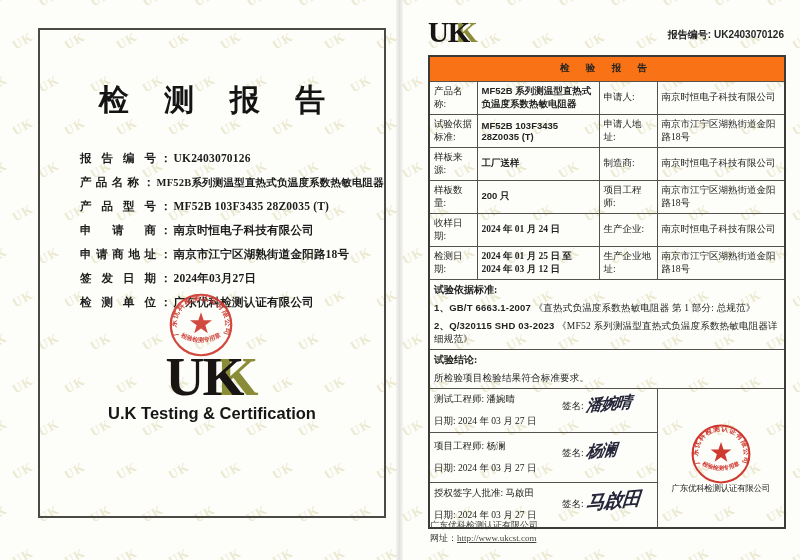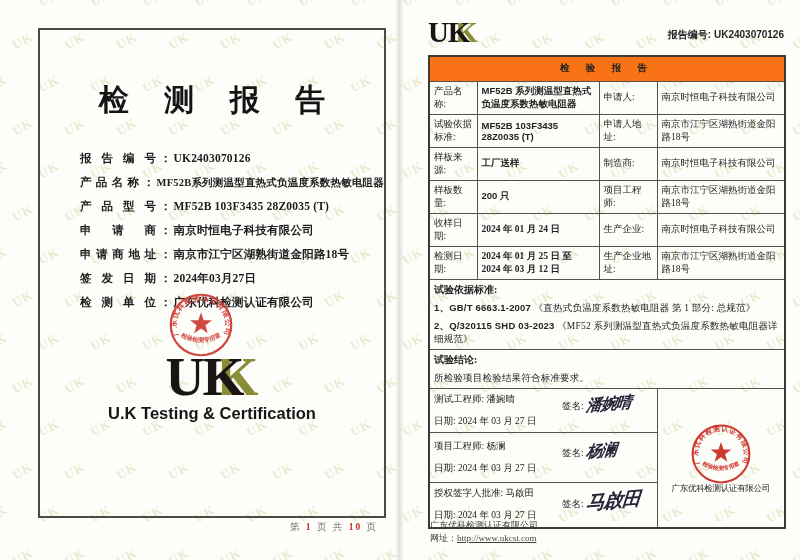--- a/index.html
+++ b/index.html
@@ -365,27 +365,20 @@
         </text>
       </svg>
     </div>
 
     <div class="logo logo-left">
       <span class="u">U</span><span class="k1">K</span><span class="k2">K</span>
     </div>
     <div class="pl-caption">U.K Testing &amp; Certification</div>
   </div>
 
-  <div class="pl-footer">
-    <span>第</span>
-    <span class="pagenum">1</span>
-    <span>页 共</span>
-    <span class="pagenum">10</span>
-    <span>页</span>
-  </div>
 
   <div class="page-right">
     <div class="logo pr-logo">
       <span class="u">U</span><span class="k1">K</span><span class="k2">K</span>
     </div>
     <div class="pr-reportno">
       <span>报告编号:</span>
       <span>UK2403070126</span>
     </div>
 

